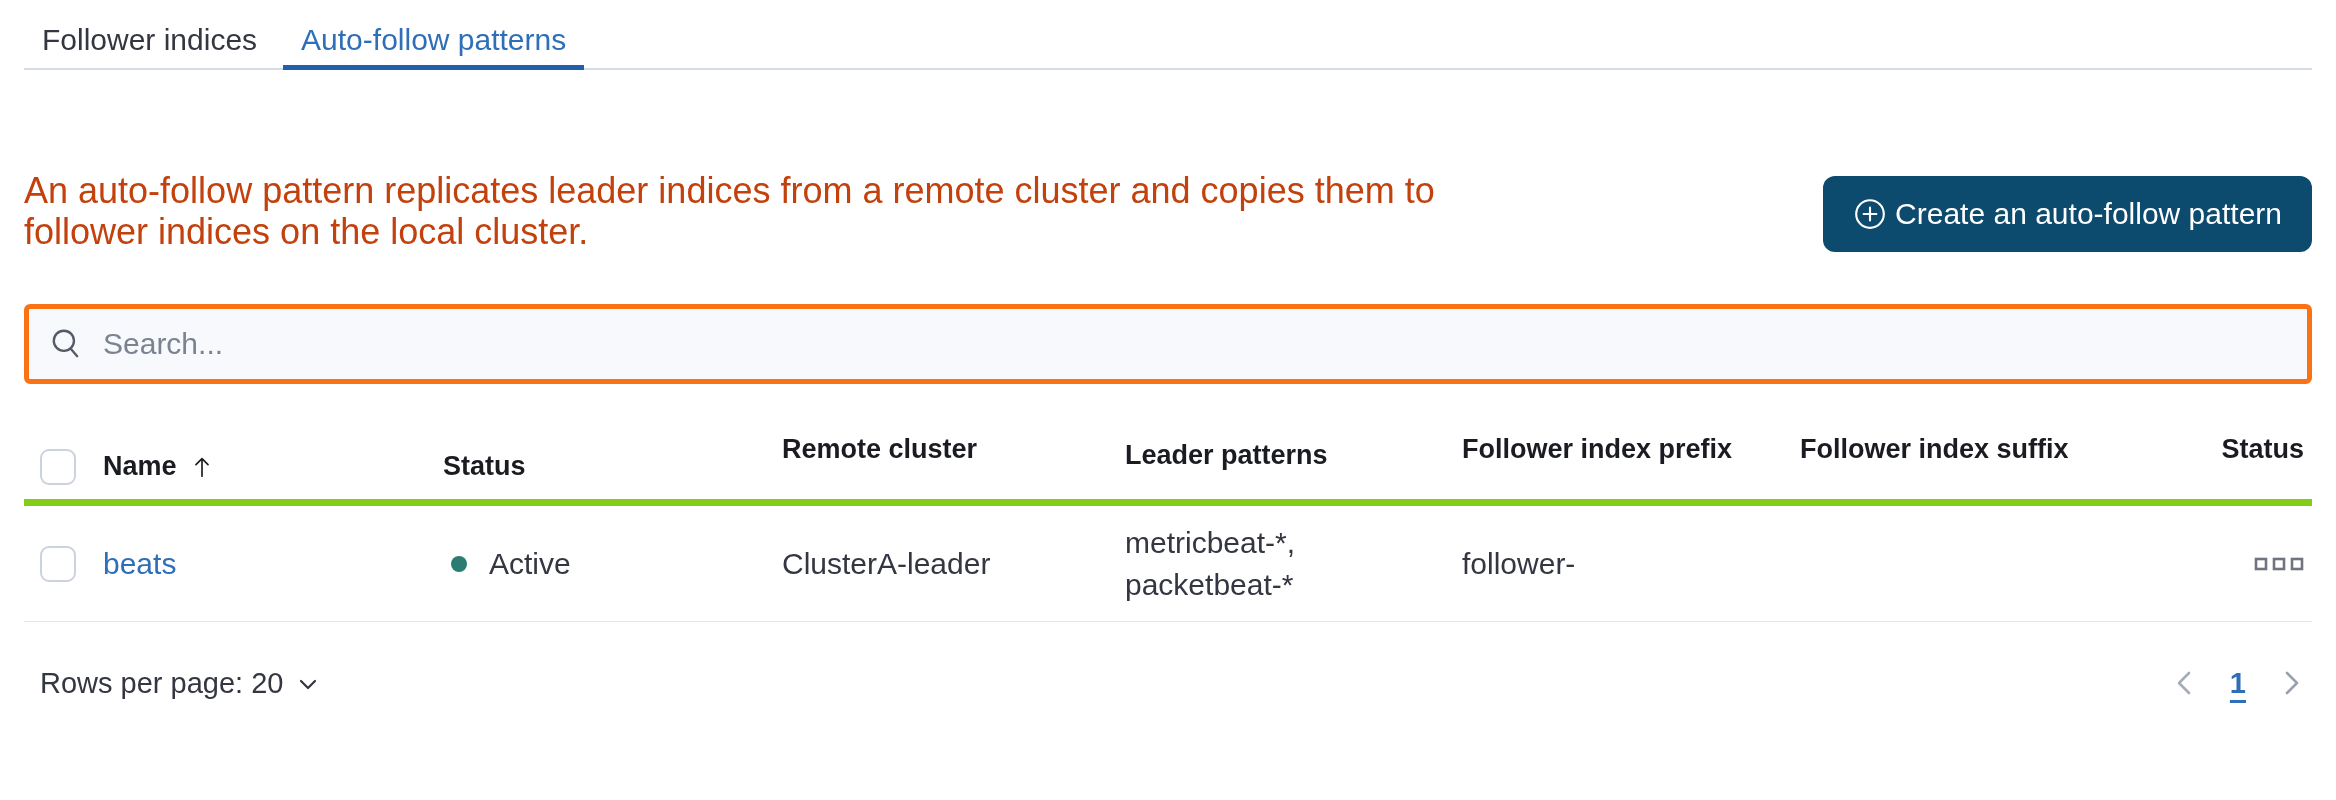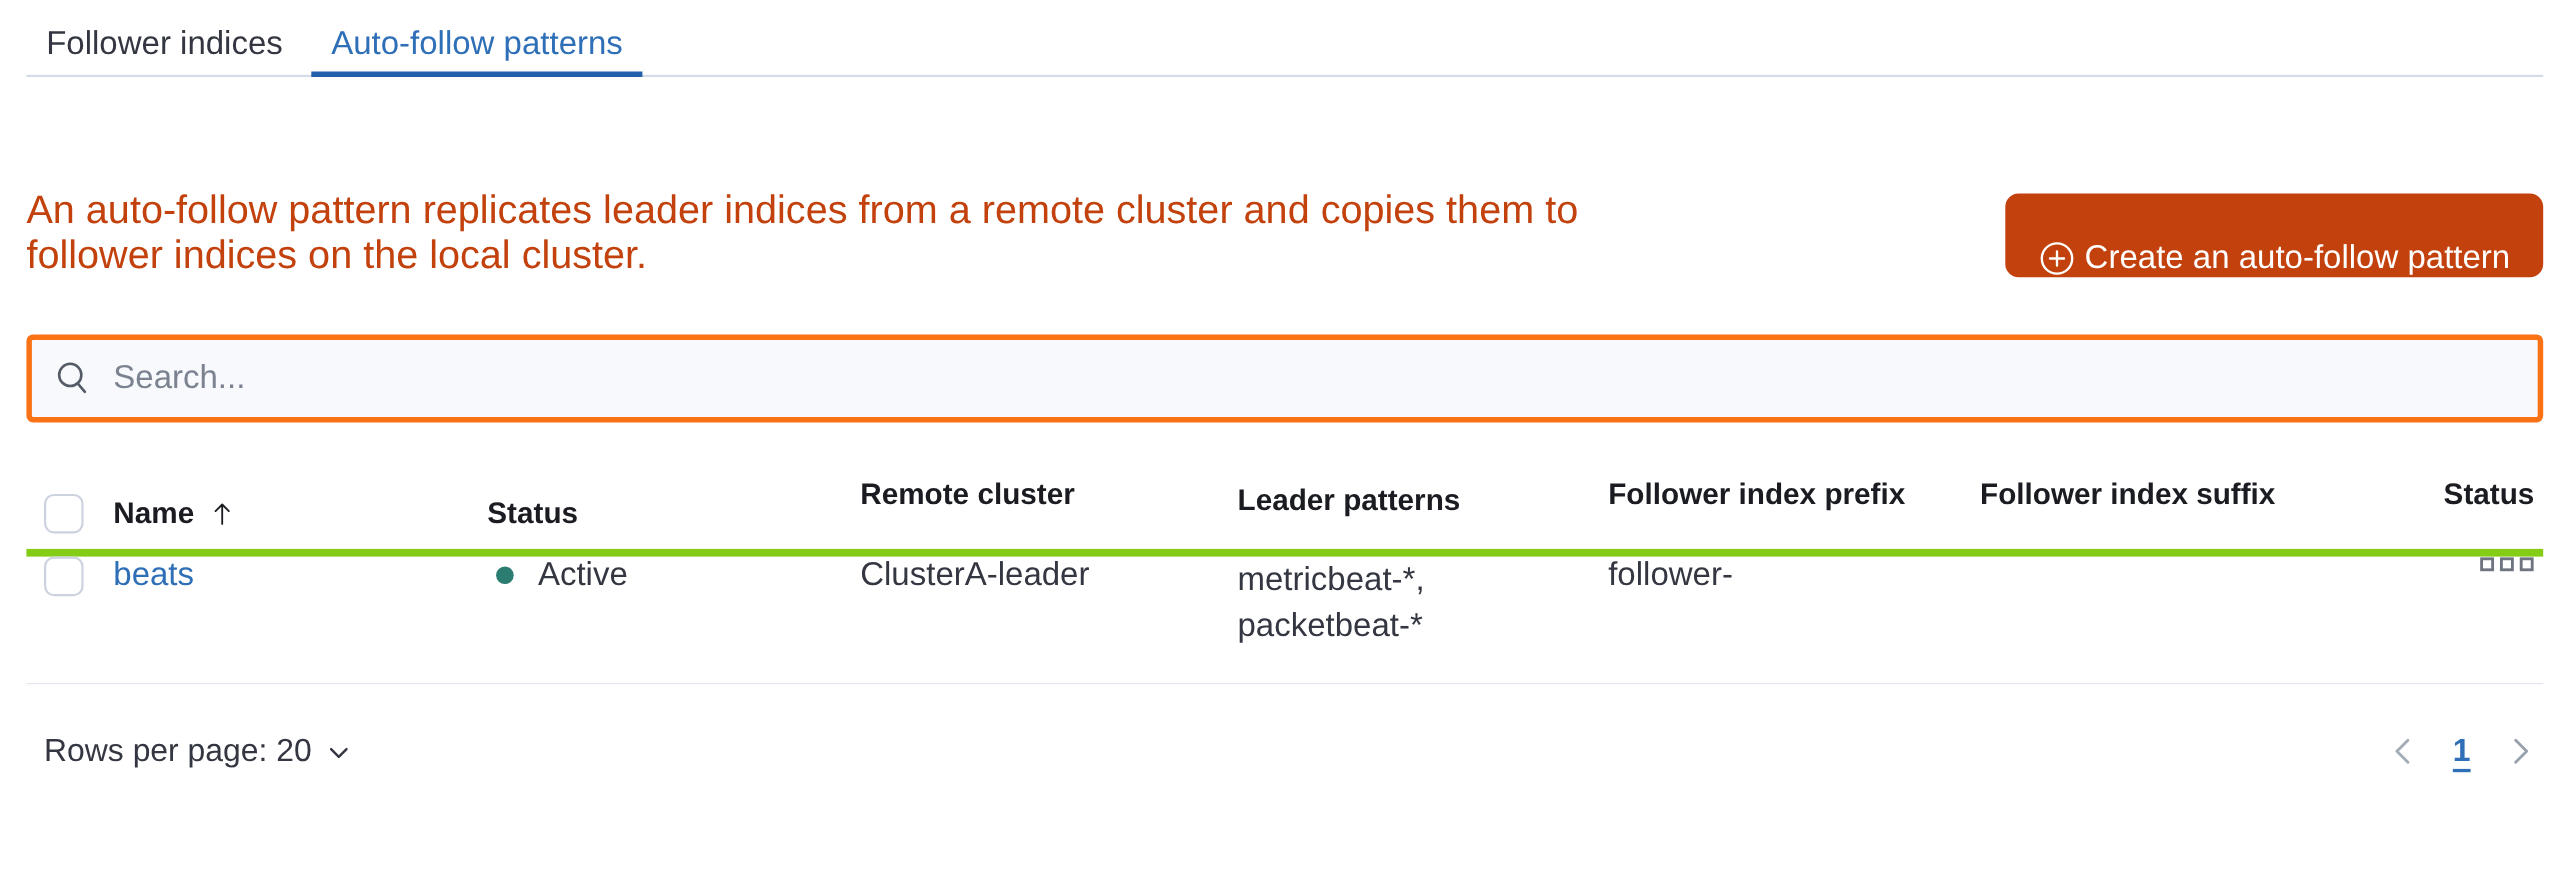--- a/index.html
+++ b/index.html
@@ -46,23 +46,23 @@
   .intro {
     display: flex; justify-content: space-between; align-items: flex-start;
     margin-top: 100px;
   }
   .description {
     margin: 0; max-width: 1480px;
     font-size: 36px; line-height: 41px; color: #c2410c;
   }
   .create-button {
     flex: none; margin-top: 6px;
-    display: flex; align-items: flex-end; gap: 8px;
+    display: flex; align-items: center; gap: 8px;
     height: 76px; padding: 0 30px;
-    background: #c2410c; color: #ffffff;
+    background: #0c4a6e; color: #ffffff;
     font-size: 30px; font-family: inherit;
     border: none; border-radius: 12px; cursor: pointer;
   }
 
   
   .search-bar {
     margin-top: 52px; height: 80px;
     background: #f7f9fc;
     border: 5px solid #f97316; border-radius: 6px;
     display: flex; align-items: center;
@@ -77,21 +77,21 @@
 
   
   .table { margin-top: 50px; }
   .thead {
     display: flex; 
     height: 72px;
     border-bottom: 7px solid #84cc16;
     font-weight: bold; font-size: 27px; color: #1a1c21;
   }
   .trow {
-    display: flex; align-items: flex-start;
+    display: flex; align-items: center;
     min-height: 116px;
     border-bottom: 1px solid #dfe5ef;
     font-size: 30px; color: #343741;
   }
   .cell-check { width: 79px; flex: none; display: flex; align-items: center; }
   .checkbox {
     appearance: none; -webkit-appearance: none;
     width: 36px; height: 36px; margin: 0 0 0 16px;
     border: 2px solid #ccd3df; border-radius: 9px;
     background: #ffffff; cursor: pointer;

